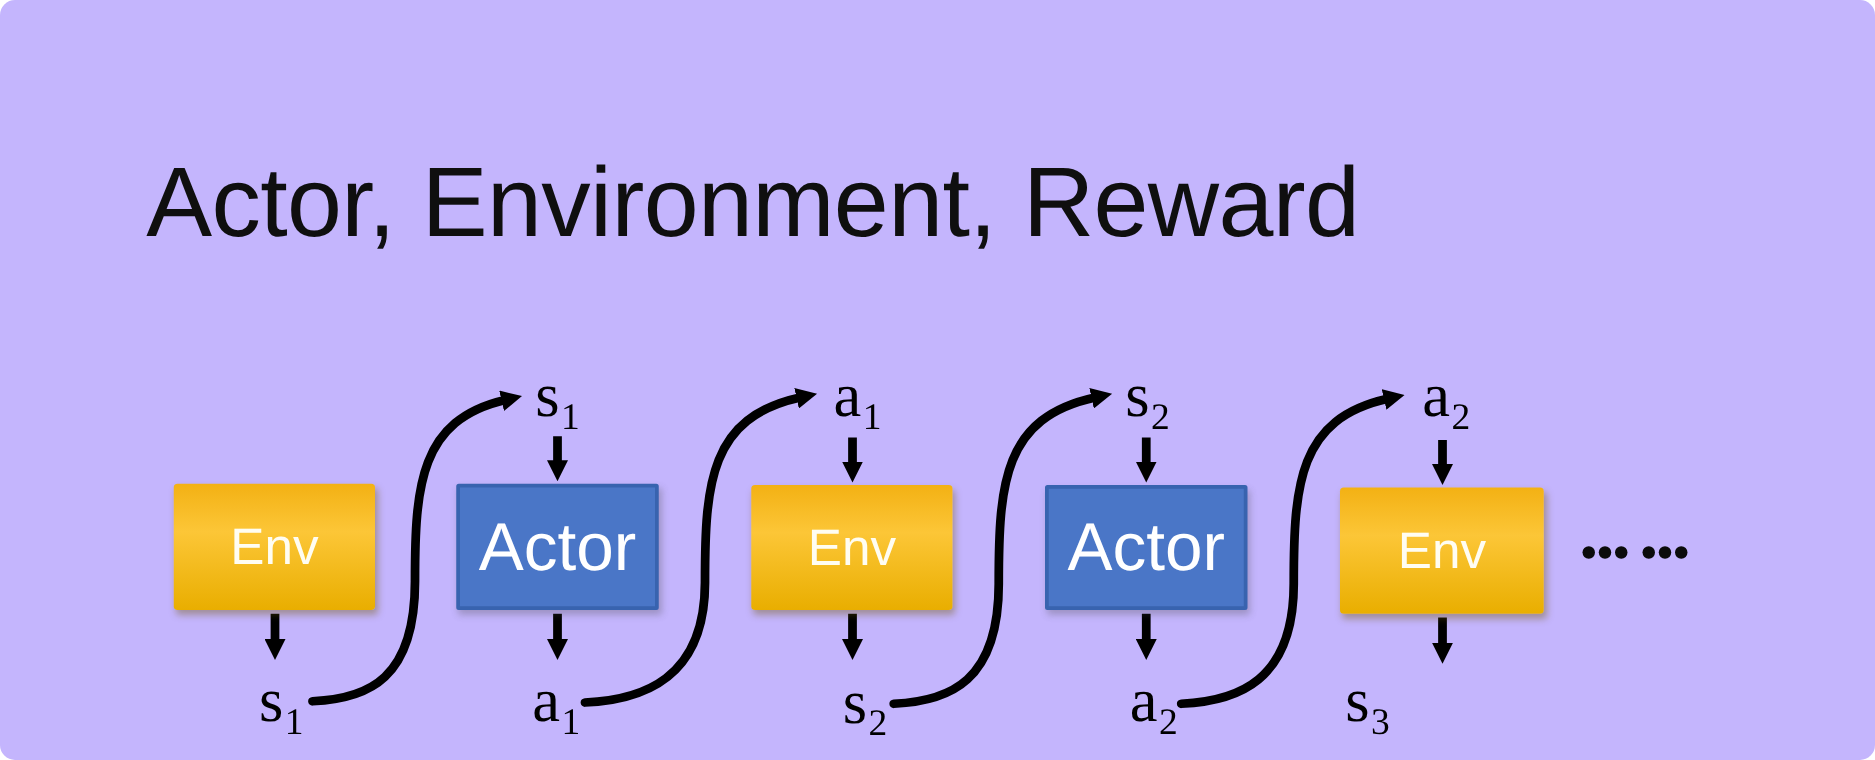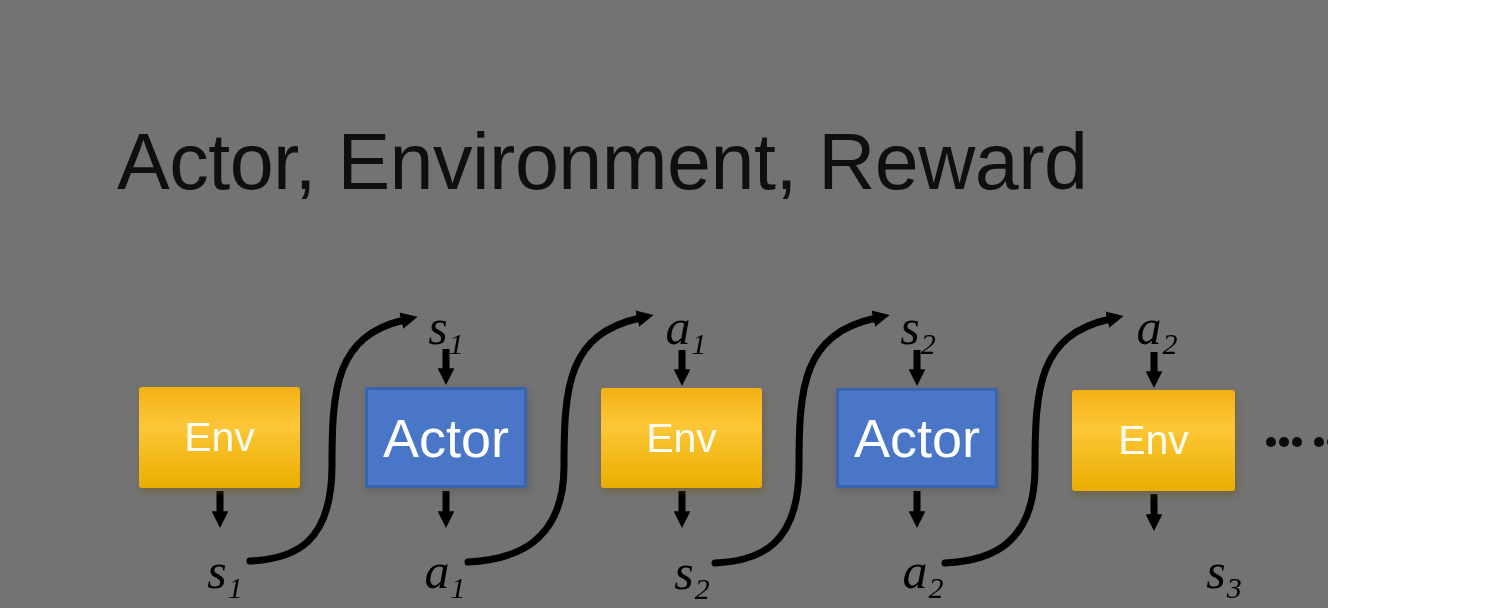--- a/index.html
+++ b/index.html
@@ -1,29 +1,29 @@
 <!DOCTYPE html>
 <html><head>
 <meta charset="utf-8">
 <style>
   html,body{margin:0;padding:0;background:#ffffff;}
-  .canvas{position:relative;width:1328px;height:608px;background:#737373;overflow:hidden;
-          font-family:"Liberation Sans",sans-serif;}
+  .canvas{position:relative;width:1500px;height:608px;background:#c4b5fd;overflow:hidden;
+          font-family:"Liberation Sans",sans-serif;border-radius:12px;}
   .slide-title{position:absolute;left:117px;top:116px;margin:0;
                font-size:79px;font-weight:300;letter-spacing:-0.5px;color:#0f0f0f;
                font-family:"Liberation Sans",sans-serif;white-space:nowrap;}
   .box{position:absolute;display:flex;align-items:center;justify-content:center;
        box-sizing:border-box;font-weight:300;}
   .box-env{border-radius:3px;color:#fffdf2;font-size:41px;
            box-shadow:2px 4px 6px rgba(110,85,0,.40);}
   .box-actor{border:3px solid;color:#ffffff;font-size:54px;border-radius:2px;
            box-shadow:2px 4px 6px rgba(70,70,70,.30);}
   .mlabel{position:absolute;transform:translateX(-50%);color:#000;
-          font-family:"Liberation Serif",serif;font-style:italic;
-          font-size:50px;line-height:1;white-space:nowrap;margin-top:11px;}
+          font-family:"Liberation Serif",serif;
+          font-size:50px;line-height:1;white-space:nowrap;}
   .mlabel .sub{font-size:30px;vertical-align:-10px;margin-left:1px;}
   .dots{position:absolute;display:flex;align-items:center;height:12px;}
   .dots i{display:block;width:10px;height:10px;border-radius:50%;background:#0b0b0b;margin-right:3px;}
   .dots i.gap{margin-left:9px;}
   svg.arrows{position:absolute;left:0;top:0;}
 </style>
 </head>
 <body>
 
 <div class="canvas">
@@ -65,21 +65,21 @@
         <span>Env</span>
       </div>
       <div class="mlabel" style="left: 446px; top: 291px;"><span>s</span><span class="sub">1</span></div>
       <div class="mlabel" style="left: 686px; top: 291px;"><span>a</span><span class="sub">1</span></div>
       <div class="mlabel" style="left: 918px; top: 291px;"><span>s</span><span class="sub">2</span></div>
       <div class="mlabel" style="left: 1157px; top: 291px;"><span>a</span><span class="sub">2</span></div>
       <div class="mlabel" style="left: 225px; top: 535px;"><span>s</span><span class="sub">1</span></div>
       <div class="mlabel" style="left: 445px; top: 535px;"><span>a</span><span class="sub">1</span></div>
       <div class="mlabel" style="left: 692px; top: 536px;"><span>s</span><span class="sub">2</span></div>
       <div class="mlabel" style="left: 923px; top: 535px;"><span>a</span><span class="sub">2</span></div>
-      <div class="mlabel" style="left: 1224px; top: 535px;"><span>s</span><span class="sub">3</span></div>
+      <div class="mlabel" style="left: 1094px; top: 535px;"><span>s</span><span class="sub">3</span></div>
       <div class="dots" style="left: 1266px; top: 436px;">
         <i></i>
         <i></i>
         <i></i>
         <i class="gap"></i>
         <i></i>
         <i></i>
       </div>
     </div>
 </div>

